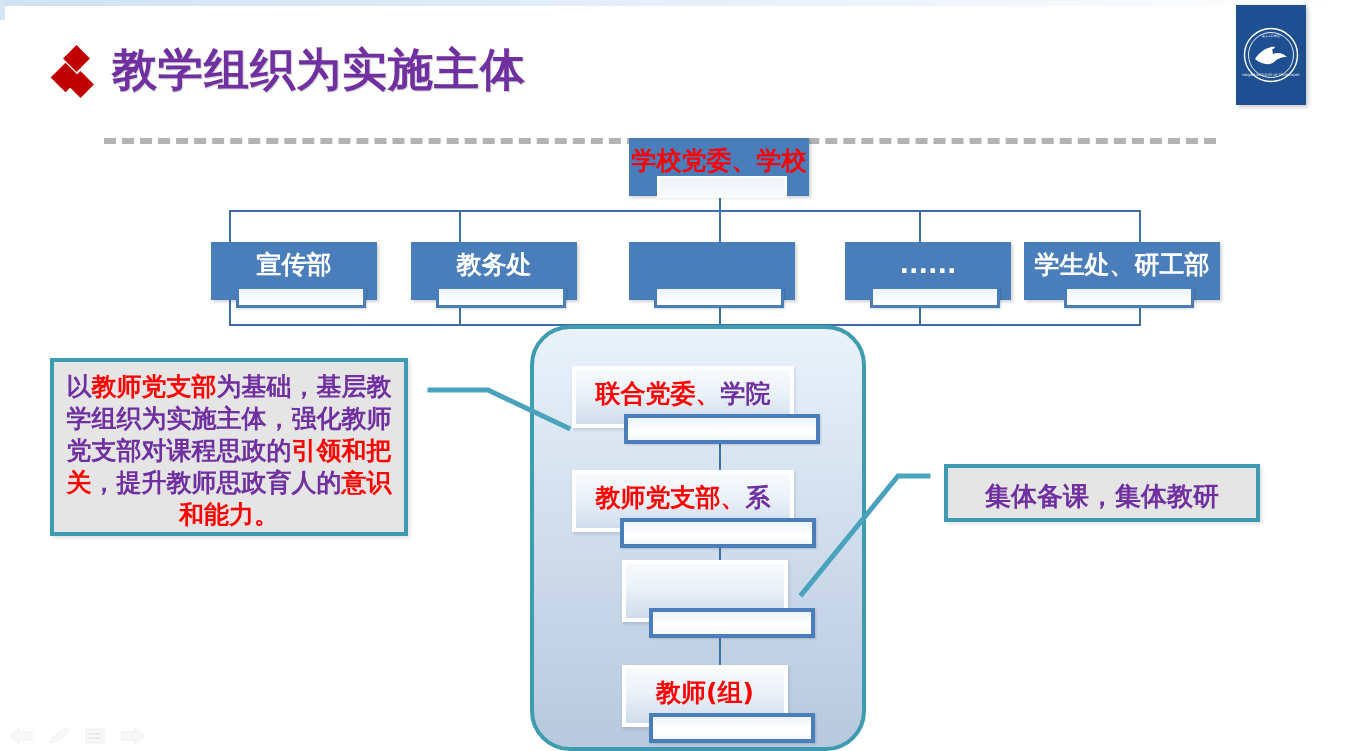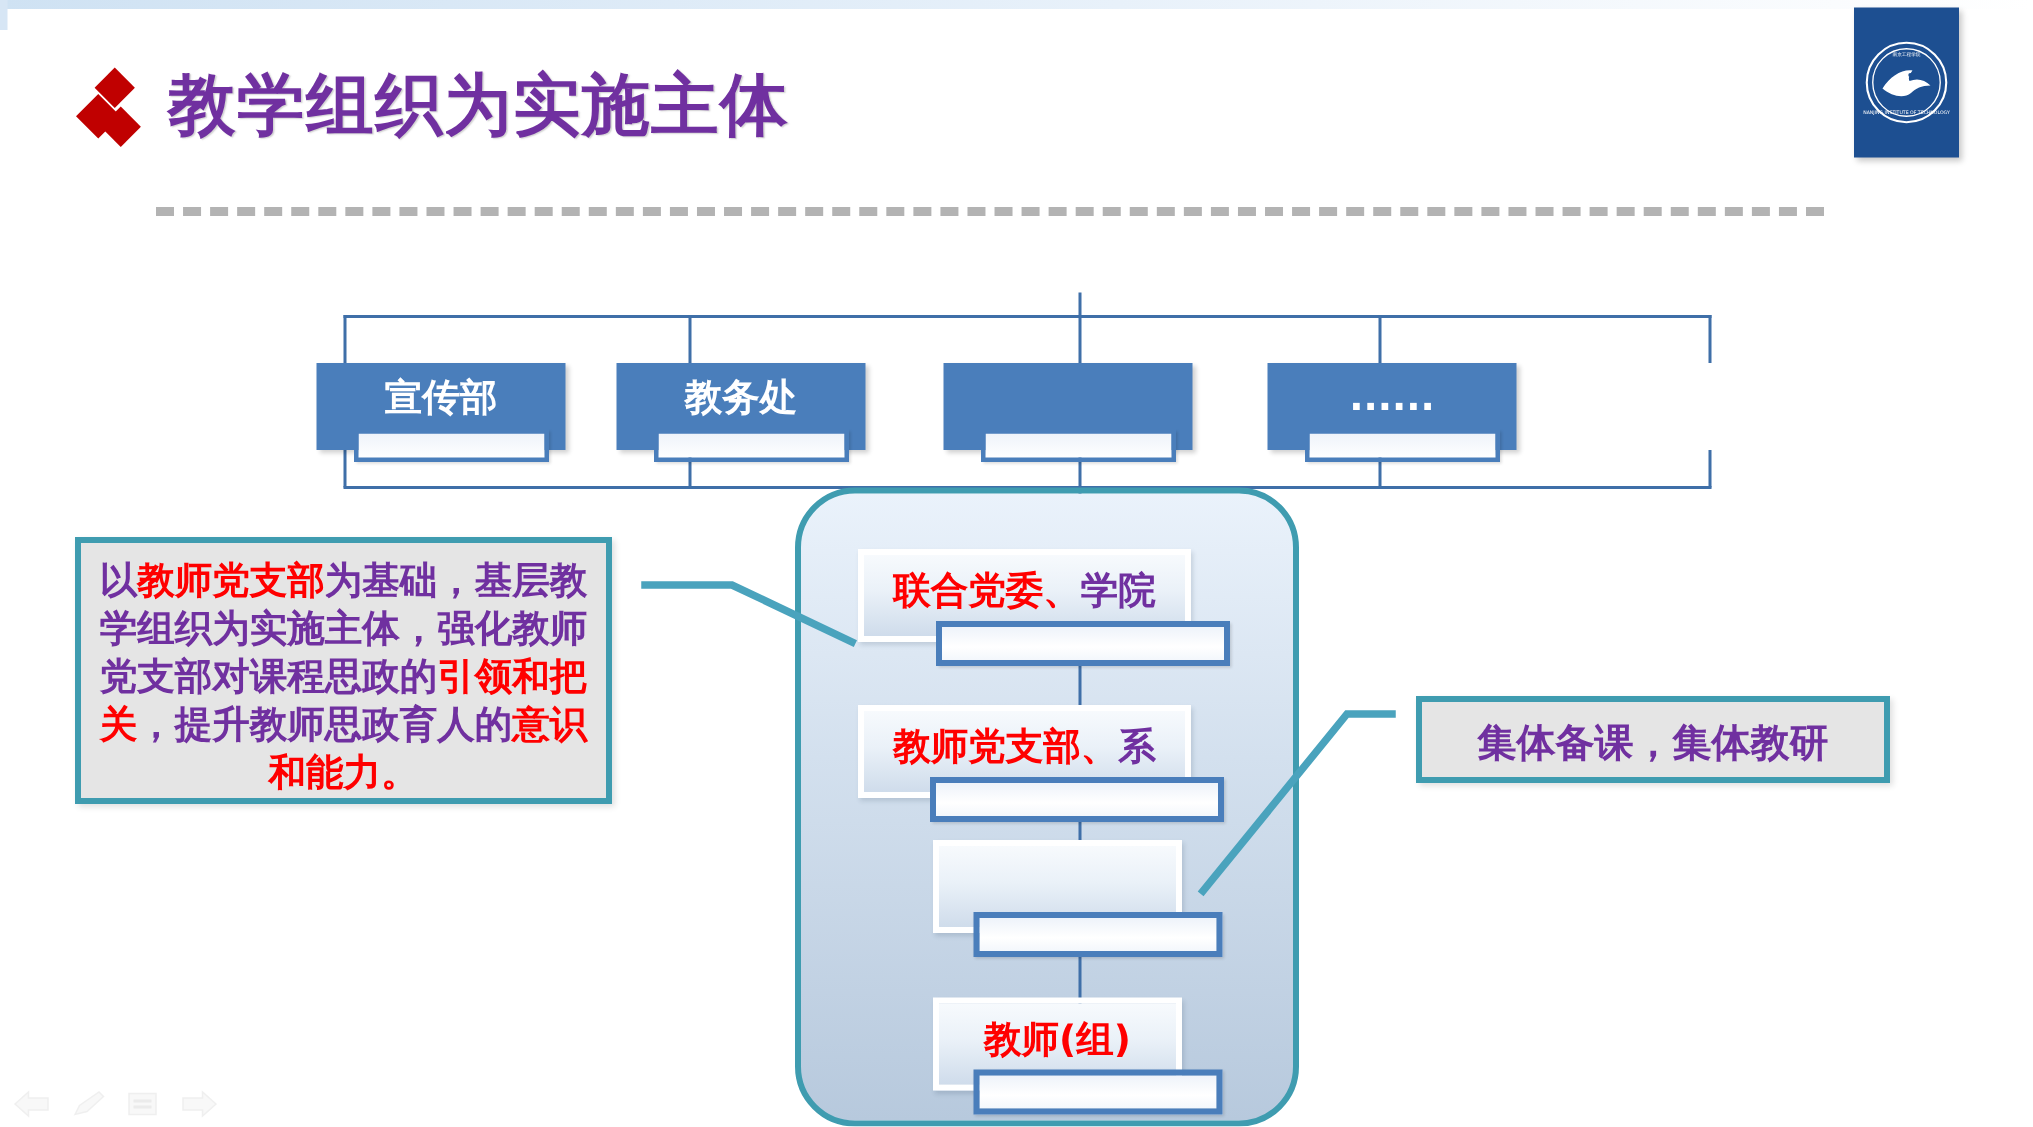--- a/index.html
+++ b/index.html
@@ -262,40 +262,48 @@
     <div class="conn v" style="left:1139px; top:180px; height:25px;"></div>
     <div class="conn h" style="left:229px; top:204px; width:912px;"></div>
     <div class="conn v" style="left:719px; top:204px; height:58px;"></div>
 
     <div id="group-box" style="left:530px; top:205px; width:336px; height:426px;"></div>
 
     <div class="conn v" style="left:719px; top:308px; height:48px;"></div>
     <div class="conn v" style="left:719px; top:412px; height:48px;"></div>
     <div class="conn v" style="left:719px; top:516px; height:48px;"></div>
 
+    <div class="node-blue" style="left:629px; top:18px; width:180px; height:58px;">
+      <div class="label red">学校党委、学校</div>
+      <div class="slot" style="left:28px; top:38px; width:130px;"></div>
+    </div>
 
     <div class="node-blue" style="left:211px; top:122px; width:166px; height:58px;">
       <div class="label white">宣传部</div>
       <div class="slot outl" style="left:25px; top:44px; width:130px;"></div>
     </div>
 
     <div class="node-blue" style="left:411px; top:122px; width:166px; height:58px;">
       <div class="label white">教务处</div>
       <div class="slot outl" style="left:25px; top:44px; width:130px;"></div>
     </div>
 
     <div class="node-blue" style="left:629px; top:122px; width:166px; height:58px;">
       <div class="slot outl" style="left:25px; top:44px; width:130px;"></div>
     </div>
 
     <div class="node-blue" style="left:845px; top:122px; width:166px; height:58px;">
       <div class="label white">......</div>
       <div class="slot outl" style="left:25px; top:44px; width:130px;"></div>
     </div>
 
+    <div class="node-blue" style="left:1024px; top:122px; width:196px; height:58px;">
+      <div class="label white">学生处、研工部</div>
+      <div class="slot outl" style="left:40px; top:44px; width:130px;"></div>
+    </div>
 
     <div class="node-light" style="left:572px; top:350px; width:222px; height:66px;">
       <div class="plate"></div>
       <div class="label">
         <span class="red">教师党支部、</span><span class="purple">系</span>
       </div>
       <div class="slot" style="left:48px; top:48px; width:196px;"></div>
     </div>
 
     <div class="node-light" style="left:572px; top:246px; width:222px; height:66px;">

